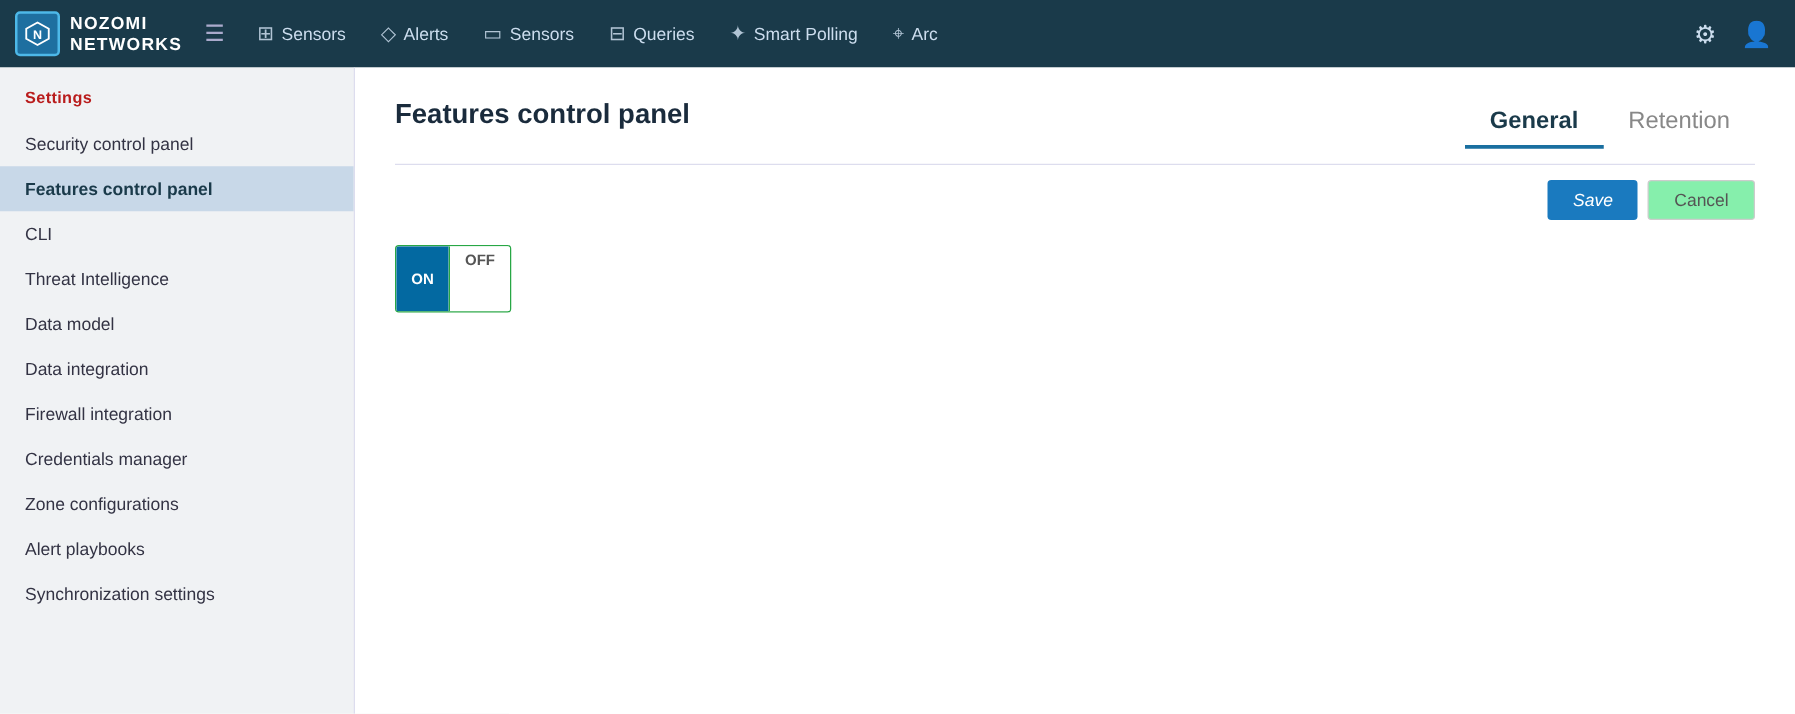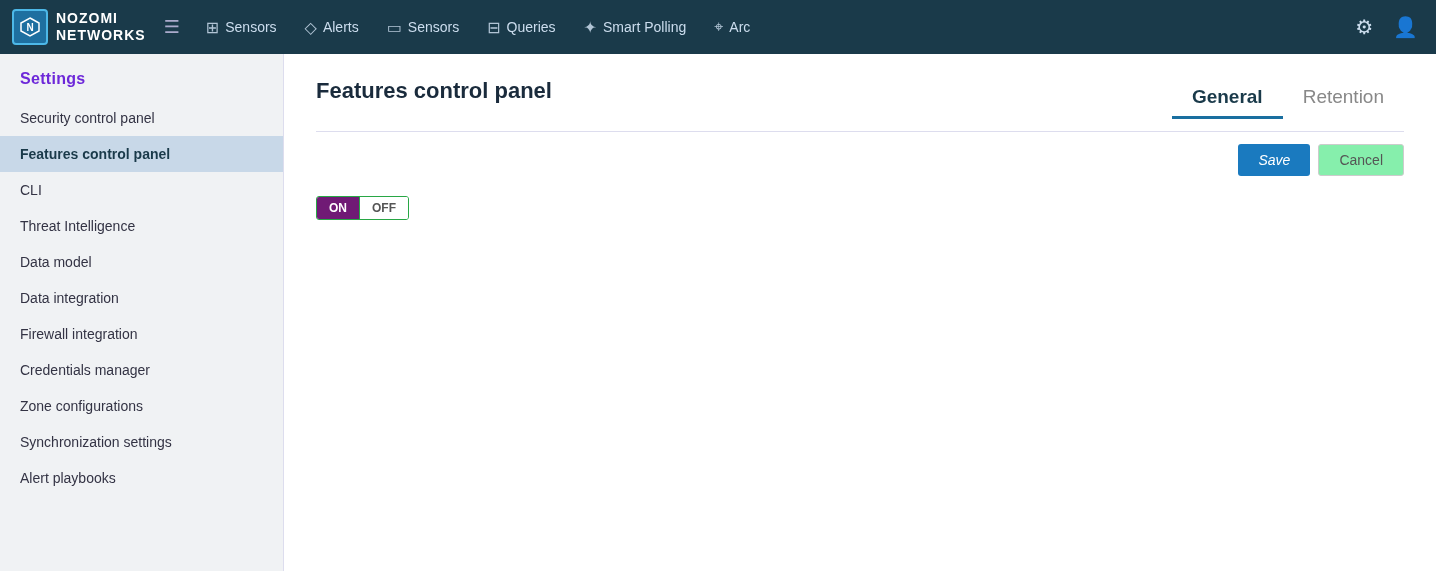--- a/index.html
+++ b/index.html
@@ -58,23 +58,23 @@
     
     .sidebar {
       width: 284px;
       background: #f0f2f4;
       border-right: 1px solid #dde;
       padding: 16px 0;
       overflow-y: auto;
       flex-shrink: 0;
     }
     .sidebar-title {
-      font-size: 16px;
+      font-size: 13px;
       font-weight: 700;
-      color: #6d28d9;
+      color: #b91c1c;
       padding: 0 30px 12px 20px;
       letter-spacing: 0.3px;
     }
     .sidebar-item {
       padding: 10px 20px;
       cursor: pointer;
       color: #334;
       font-size: 14px;
     }
     .sidebar-item.active {
@@ -159,23 +159,23 @@
       margin-bottom: 10px;
     }
     .toggle-group {
       display: flex;
       border: 1px solid #28a745;
       border-radius: 3px;
       overflow: hidden;
       width: fit-content;
     }
     .toggle-on {
-      background: #701a75;
+      background: #0369a1;
       color: white;
-      padding: 4px 12px;
+      padding: 19px 12px;
       font-size: 12px;
       font-weight: 600;
       cursor: pointer;
       text-align: center;
     }
     .toggle-off {
       background: white;
       color: #555;
       padding: 4px 12px;
       font-size: 12px;
@@ -238,22 +238,22 @@
     <div class="sidebar-title">Settings</div>
     <div class="sidebar-item">Security control panel</div>
     <div class="sidebar-item active">Features control panel</div>
     <div class="sidebar-item">CLI</div>
     <div class="sidebar-item">Threat Intelligence</div>
     <div class="sidebar-item">Data model</div>
     <div class="sidebar-item">Data integration</div>
     <div class="sidebar-item">Firewall integration</div>
     <div class="sidebar-item">Credentials manager</div>
     <div class="sidebar-item">Zone configurations</div>
+    <div class="sidebar-item">Alert playbooks</div>
     <div class="sidebar-item">Synchronization settings</div>
-    <div class="sidebar-item">Alert playbooks</div>
   </aside>
 
   <main class="main">
     <div class="main-header">
       <h1 class="main-title">Features control panel</h1>
       <div class="tabs">
         <div class="tab active">General</div>
         <div class="tab">Retention</div>
       </div>
     </div>

